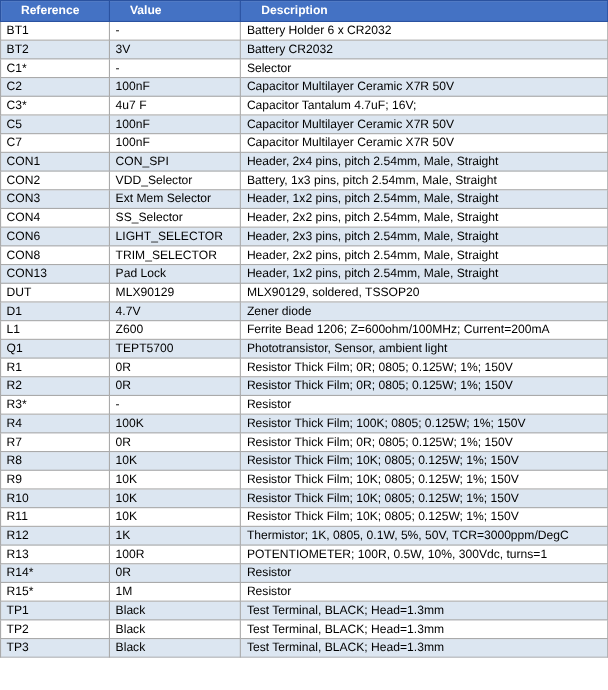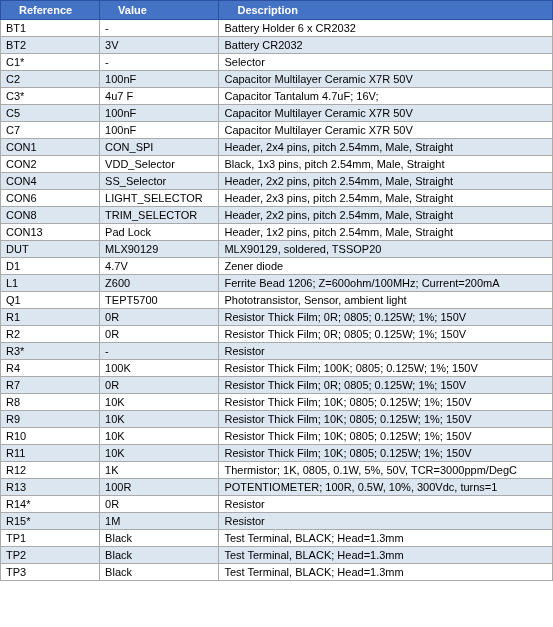--- a/index.html
+++ b/index.html
@@ -84,21 +84,26 @@
         <td>Capacitor Multilayer Ceramic X7R 50V</td>
       </tr>
       <tr>
         <td>CON1</td>
         <td>CON_SPI</td>
         <td>Header, 2x4 pins, pitch 2.54mm, Male, Straight</td>
       </tr>
       <tr>
         <td>CON2</td>
         <td>VDD_Selector</td>
-        <td>Black, 1x3 pins, pitch 2.54mm, Male, Straight</td>
+        <td>Battery, 1x3 pins, pitch 2.54mm, Male, Straight</td>
+      </tr>
+      <tr>
+        <td>CON3</td>
+        <td>Ext Mem Selector</td>
+        <td>Header, 1x2 pins, pitch 2.54mm, Male, Straight</td>
       </tr>
       <tr>
         <td>CON4</td>
         <td>SS_Selector</td>
         <td>Header, 2x2 pins, pitch 2.54mm, Male, Straight</td>
       </tr>
       <tr>
         <td>CON6</td>
         <td>LIGHT_SELECTOR</td>
         <td>Header, 2x3 pins, pitch 2.54mm, Male, Straight</td>

